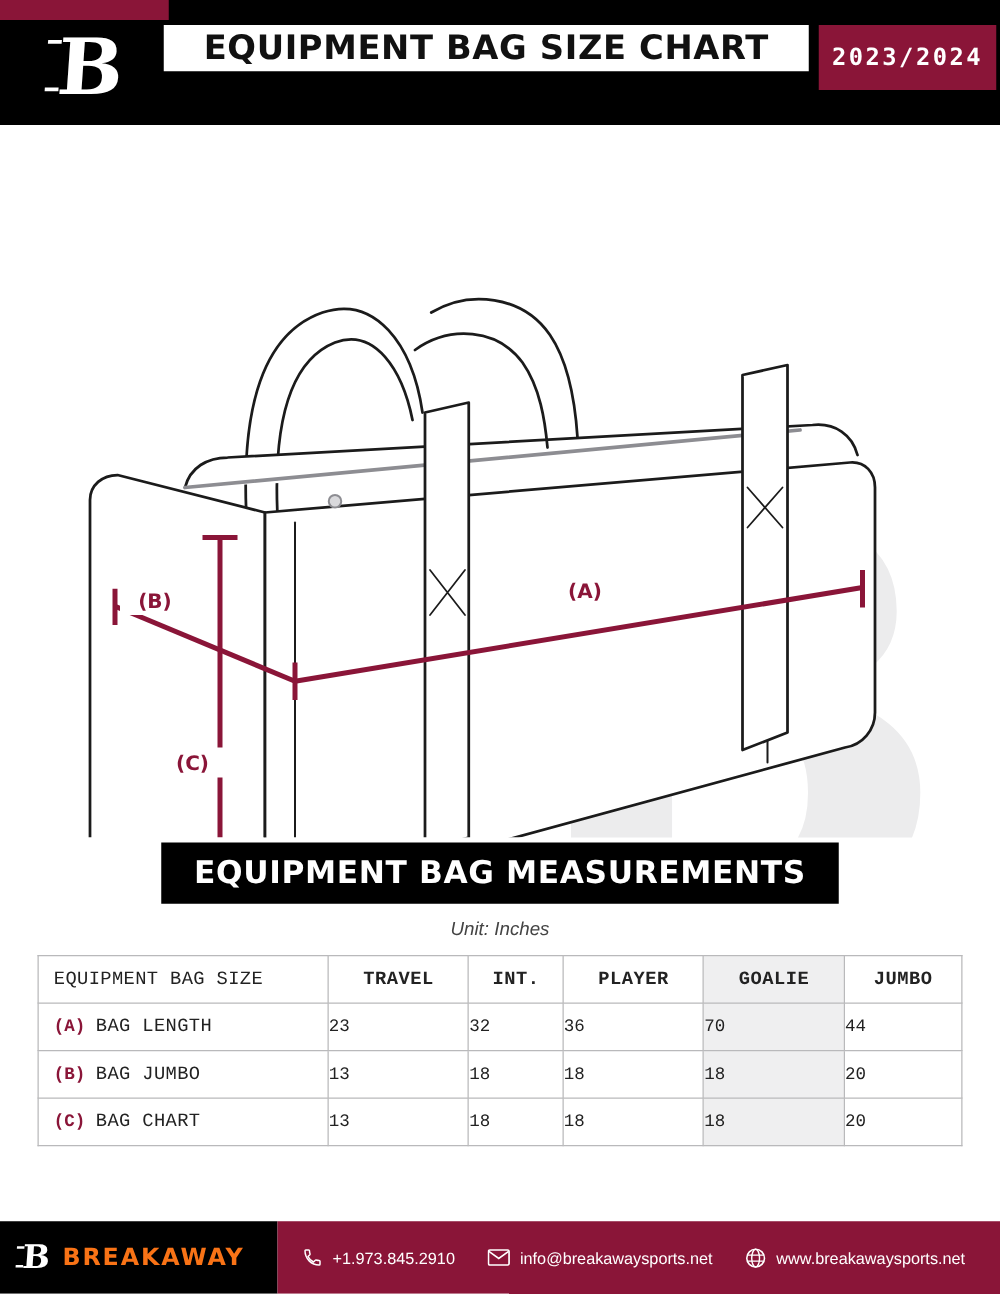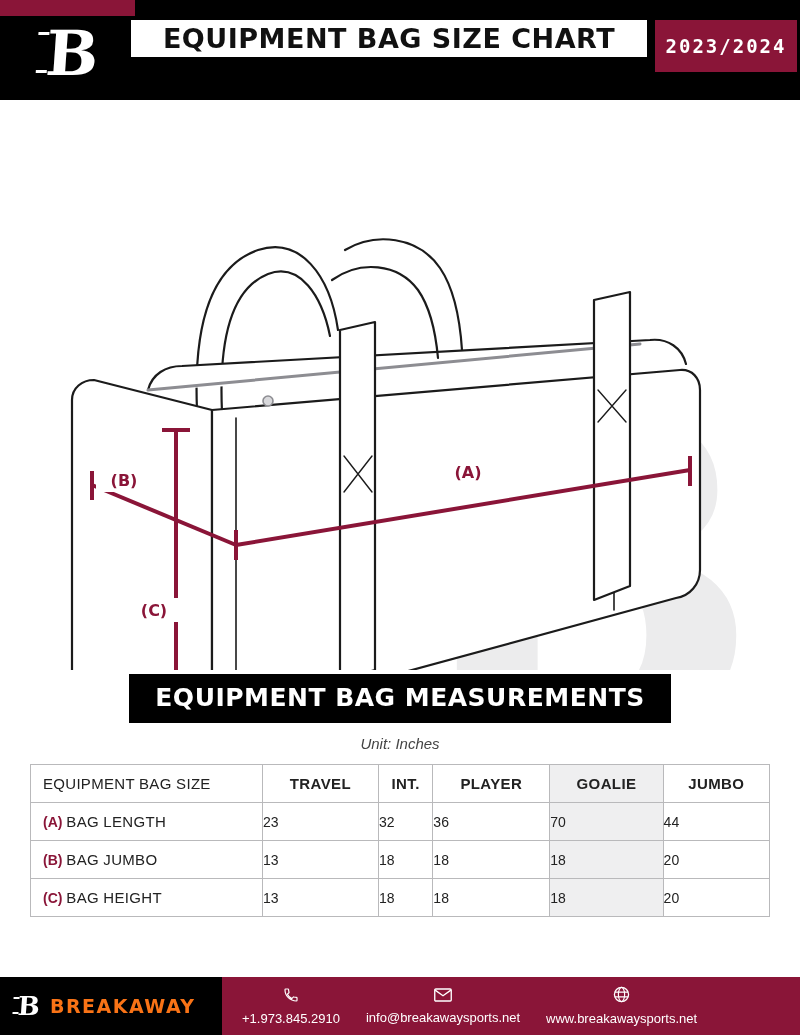--- a/index.html
+++ b/index.html
@@ -134,20 +134,21 @@
     margin-top: 12px;
     margin-bottom: 12px;
   }
 
   
   table.size-table {
     width: 740px;
     margin: 0 auto;
     border-collapse: collapse;
     font-size: 14px;
+    font-family: Liberation Mono, monospace;
   }
   table.size-table th, table.size-table td {
     border: 1px solid #b9b9bb;
     height: 38px;
     color: #222222;
   }
   table.size-table th.rowhead, table.size-table td.rowhead {
     text-align: left;
     padding-left: 12px;
     width: 232px;
@@ -212,21 +213,21 @@
   }
   .footer-right {
     flex: 1;
     background: #8a1538;
     display: flex; align-items: center;
     gap: 26px;
     padding-left: 20px;
     color: #ffffff;
     font-size: 13px;
   }
-  .fitem { display: flex; align-items: center; gap: 8px; flex-direction: column; }
+  .fitem { display: flex; align-items: center; gap: 8px; }
   .fitem svg { display: block; }
 </style>
 </head>
 <body>
 
 <div class="page">
 
   <div class="header">
     <div class="header-left-block"></div>
     <div class="logo-box">
@@ -334,21 +335,21 @@
         </td>
         <td>13</td>
         <td>18</td>
         <td>18</td>
         <td class="highlight">18</td>
         <td>20</td>
       </tr>
       <tr>
         <td class="rowhead">
           <span class="code">(C)</span>
-          <span class="rowlabel">BAG HEIGHT</span>
+          <span class="rowlabel">BAG CHART</span>
         </td>
         <td>13</td>
         <td>18</td>
         <td>18</td>
         <td class="highlight">18</td>
         <td>20</td>
       </tr>
     </tbody>
   </table>
 

